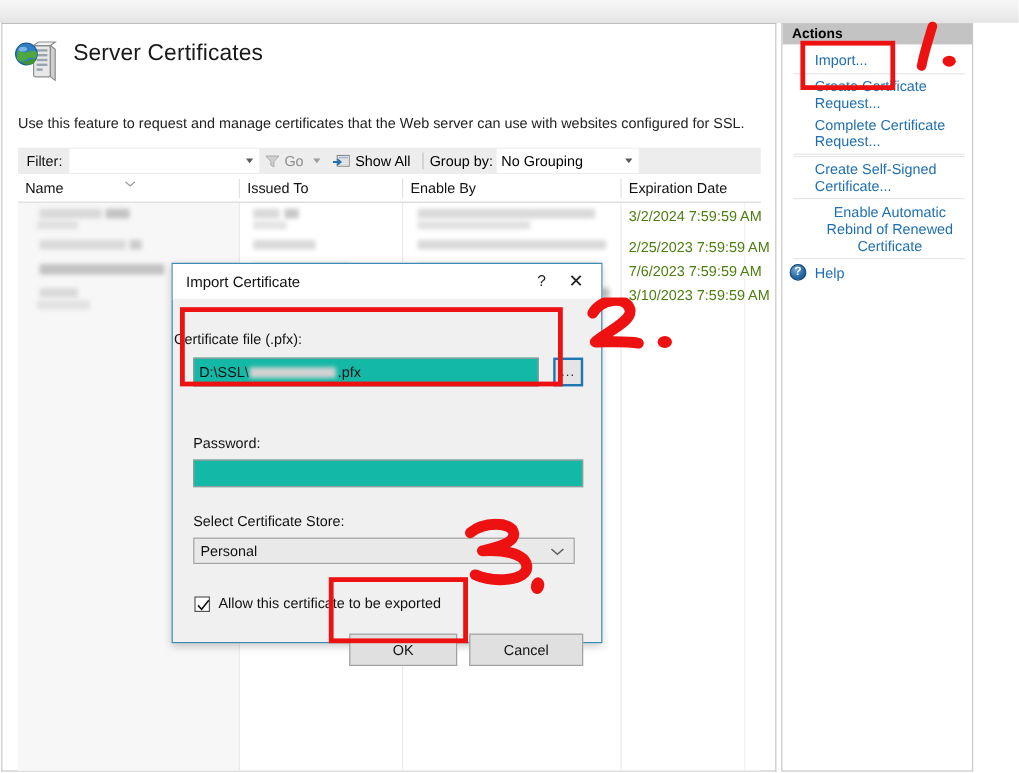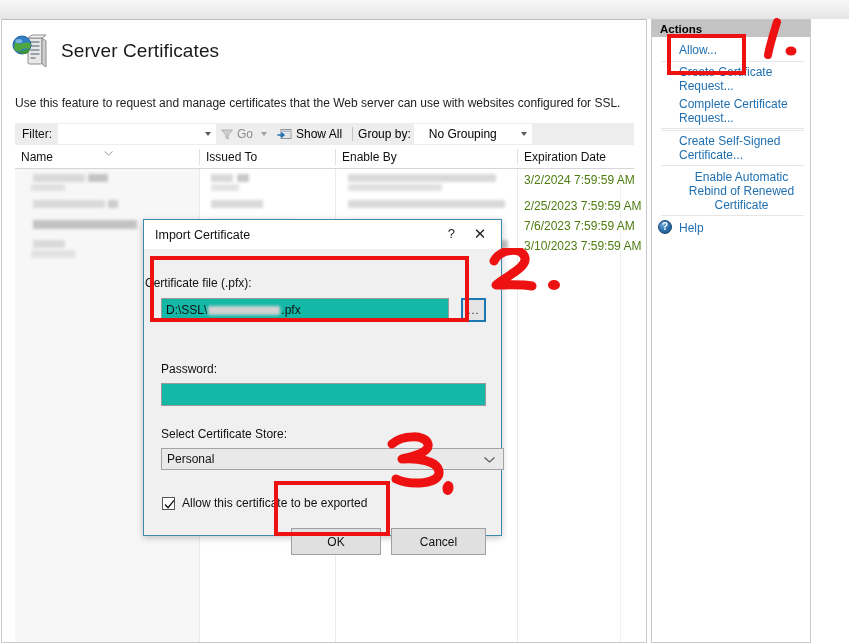--- a/index.html
+++ b/index.html
@@ -16,21 +16,21 @@
     background:linear-gradient(to bottom,#f7f7f7 0%,#eeeeee 55%,#e4e4e4 100%);
   }
 
   
   .content-pane{
     position:absolute;left:1px;top:19px;width:646px;height:624px;
     background:#ffffff;border:1px solid #c9c9c9;border-top:1px solid #bdbdbd;
     box-sizing:border-box;overflow:hidden;
   }
 
-  .page-header{position:absolute;left:10px;top:14px;display:flex;align-items:center;gap:13px;}
+  .page-header{position:absolute;left:10px;top:14px;display:flex;align-items:flex-start;gap:13px;}
   .srv-icon{width:36px;height:34px;position:relative;flex:0 0 auto;}
   .page-title{font-size:19px;color:#1a1a1a;font-weight:400;letter-spacing:.1px;}
 
   .page-desc{
     position:absolute;left:13px;top:76px;width:620px;
     font-size:12px;color:#222;line-height:15px;white-space:nowrap;
   }
 
   
   .filter-bar{
@@ -52,21 +52,21 @@
     border-top:4px solid #5b5b5b;
   }
   .tb-item{display:flex;align-items:center;gap:4px;padding:0 5px;height:20px;font-size:12px;}
   .tb-dim{color:#8d8d8d;}
   .tb-sep{width:1px;height:14px;background:#c4c4c4;margin:0 5px;}
   .funnel{width:12px;height:11px;position:relative;}
   .showall-ico{width:15px;height:13px;position:relative;}
   .group-select{
     width:118px;height:20px;background:#ffffff;border:1px solid #ffffff;
     box-sizing:border-box;display:flex;align-items:center;position:relative;
-    font-size:12px;padding-left:14px;margin-left:3px;
+    font-size:12px;padding-left:3px;margin-left:3px;
   }
 
   
   .listview{position:absolute;left:13px;top:126px;width:619px;height:497px;background:#fff;}
   .lv-head{
     position:relative;height:22px;border-bottom:1px solid #d6d6d6;background:#ffffff;
   }
   .lv-col{
     position:absolute;top:0;height:22px;font-size:12px;color:#111;
     display:flex;align-items:center;padding-left:6px;box-sizing:border-box;
@@ -300,21 +300,21 @@
         </div>
       </div>
     </div>
   </div>
 
   <div class="actions-pane">
     <div class="actions-title">Actions</div>
 
     <div class="act-list">
       <div class="act-item">
-        <span>Allow...</span>
+        <span>Import...</span>
       </div>
       <div class="act-sep"></div>
 
       <div class="act-item">
         <span>Create Certificate Request...</span>
       </div>
       <div class="act-item">
         <span>Complete Certificate Request...</span>
       </div>
       <div class="act-sep"></div>
@@ -357,21 +357,21 @@
       </div>
 
       <div class="browse-btn" style="left:317px;top:48px;width:25px;height:24px;">...</div>
 
       <div class="fld-label" style="left:17px;top:112px;">Password:</div>
       <div class="txtbox" style="left:17px;top:133px;width:325px;height:23px;">
         <span></span>
       </div>
 
       <div class="fld-label" style="left:17px;top:177px;">Select Certificate Store:</div>
-      <div class="combo" style="left:17px;top:198px;width:343px;height:22px;">
+      <div class="combo" style="left:17px;top:198px;width:318px;height:22px;">
         <span>Personal</span>
         <span class="combo-chev">
           <svg width="11" height="6" viewBox="0 0 11 6">
               <path d="M0.5 0.5 L5.5 5 L10.5 0.5" fill="none" stroke="#5a5a5a" stroke-width="1.2"></path>
             </svg>
         </span>
       </div>
 
       <div class="chk-row" style="left:18px;top:246px;">
         <span class="chkbox">

